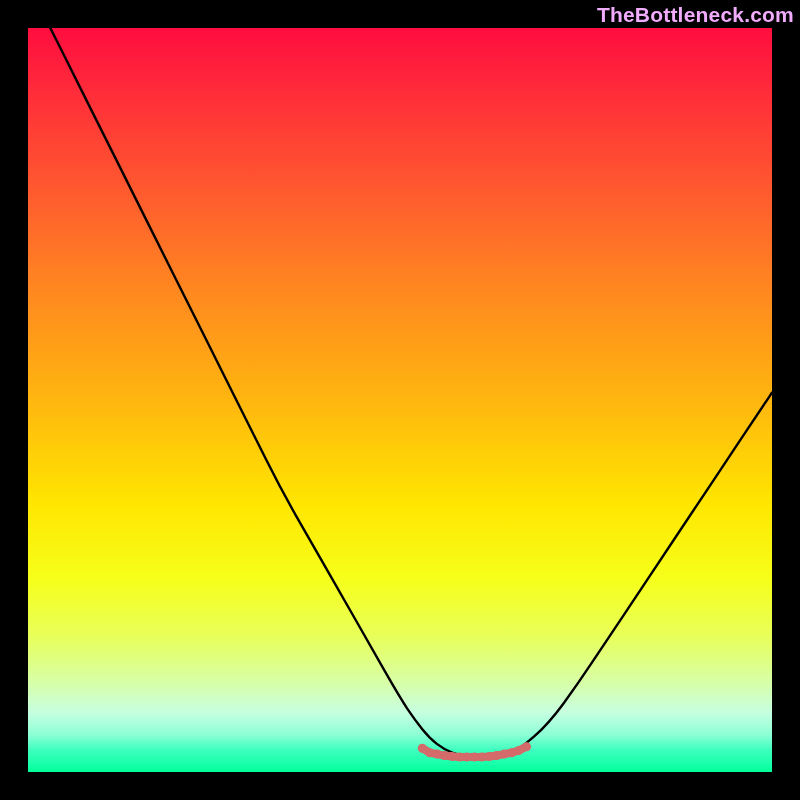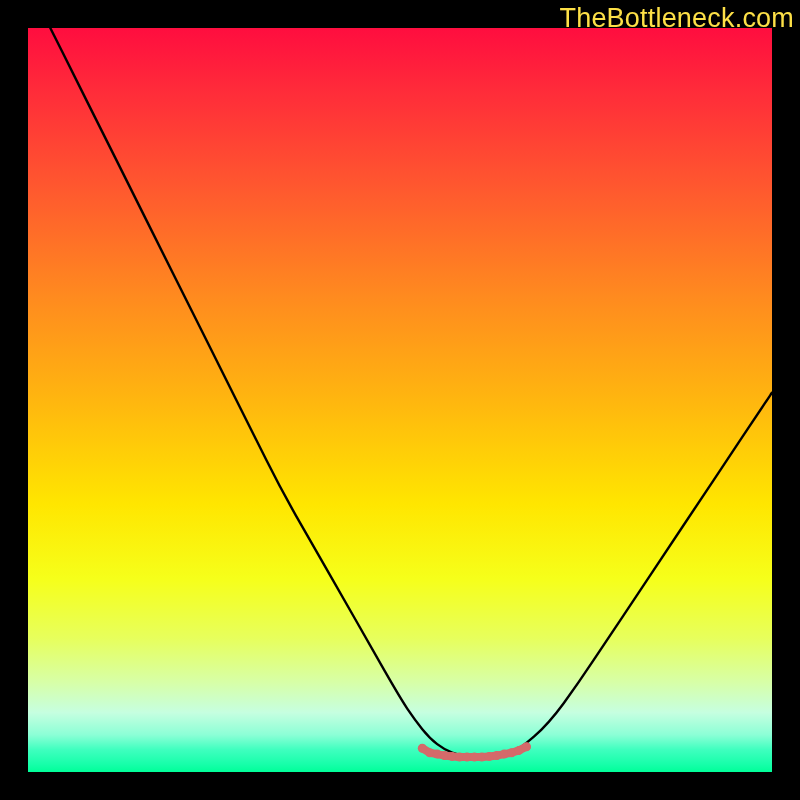--- a/index.html
+++ b/index.html
@@ -14,23 +14,23 @@
   .frame {
     position: relative;
     width: 800px;
     height: 800px;
     background: #000;
   }
   .watermark {
     position: absolute;
     top: 3px;
     right: 6px;
-    color: #fde047;
-    font-size: 27px;
-    font-weight: 400;
+    color: #f0abfc;
+    font-size: 21px;
+    font-weight: 700;
     letter-spacing: 0.2px;
     z-index: 5;
   }
   .plot {
     position: absolute;
     left: 28px;
     top: 28px;
     width: 744px;
     height: 744px;
     overflow: hidden;

